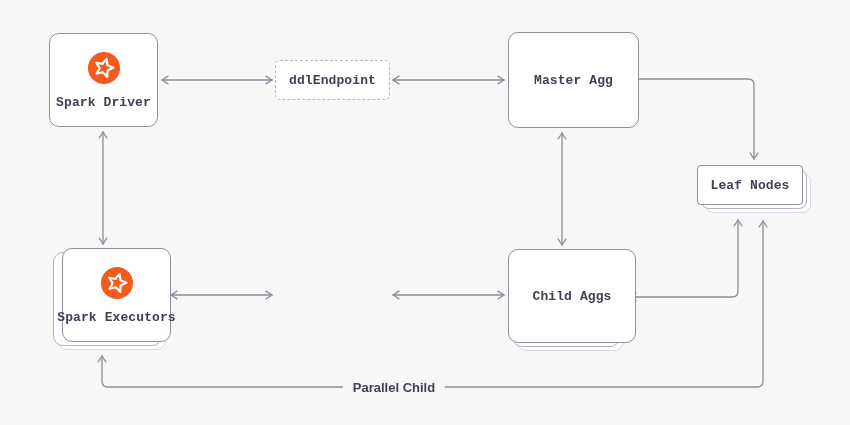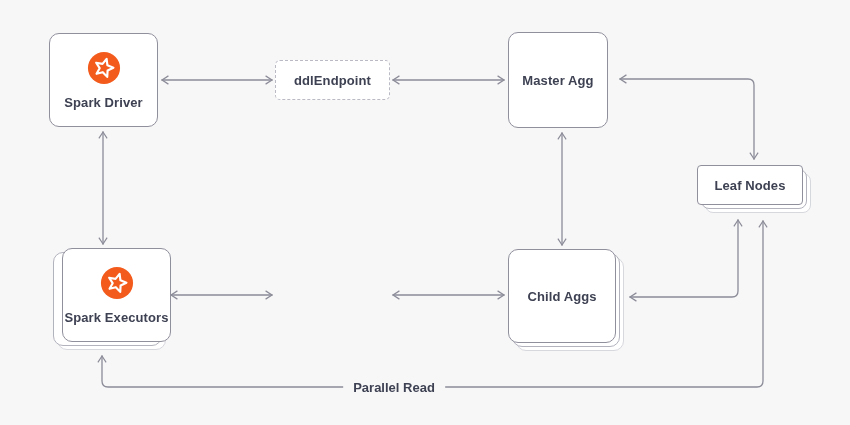--- a/index.html
+++ b/index.html
@@ -25,20 +25,21 @@
     border-radius: 10px;
     display: flex;
     flex-direction: column;
     align-items: center;
     justify-content: center;
     gap: 10px;
     color: #3d4152;
     font-size: 13px;
     font-weight: 700;
     letter-spacing: 0.1px;
+    font-family: Liberation Mono, monospace;
   }
   .node .label { white-space: nowrap; }
   .node.small { border-radius: 4px; }
   .node.dashed {
     border: 1.5px dashed #b9bac3;
     border-radius: 5px;
   }
   .under {
     position: absolute;
     box-sizing: border-box;
@@ -111,27 +112,27 @@
       <path d="M18 8 L20.7 14.28 L27.51 14.91 L22.37 19.42 L23.88 26.09 L18 22.6 L12.12 26.09 L13.63 19.42 L8.49 14.91 L15.3 14.28 Z" fill="none" stroke="#ffffff" stroke-width="2.3" stroke-linejoin="round" transform="rotate(16 18 18)"></path>
     </svg>
     <span class="label">Spark Executors</span>
   </div>
 
   <div class="node dashed" style="left:275px; top:60px; width:115px; height:40px;">
     <span class="label">ddlEndpoint</span>
   </div>
 
 
-  <div class="node" style="left:508px; top:32px; width:100px; height:96px;justify-content:center;">
+  <div class="node" style="left:508px; top:32px; width:131px; height:96px;justify-content:center;">
     <span class="label">Master Agg</span>
   </div>
 
-  <div class="node" style="left:508px; top:249px; width:108px; height:94px;">
+  <div class="node" style="left:508px; top:249px; width:128px; height:94px;">
     <span class="label">Child Aggs</span>
   </div>
 
   <div class="node small" style="left:697px; top:165px; width:106px; height:40px;">
     <span class="label">Leaf Nodes</span>
   </div>
 
-  <div class="edge-label">Parallel Read</div>
+  <div class="edge-label">Parallel Child</div>
 
 </div>
 
 </body></html>

